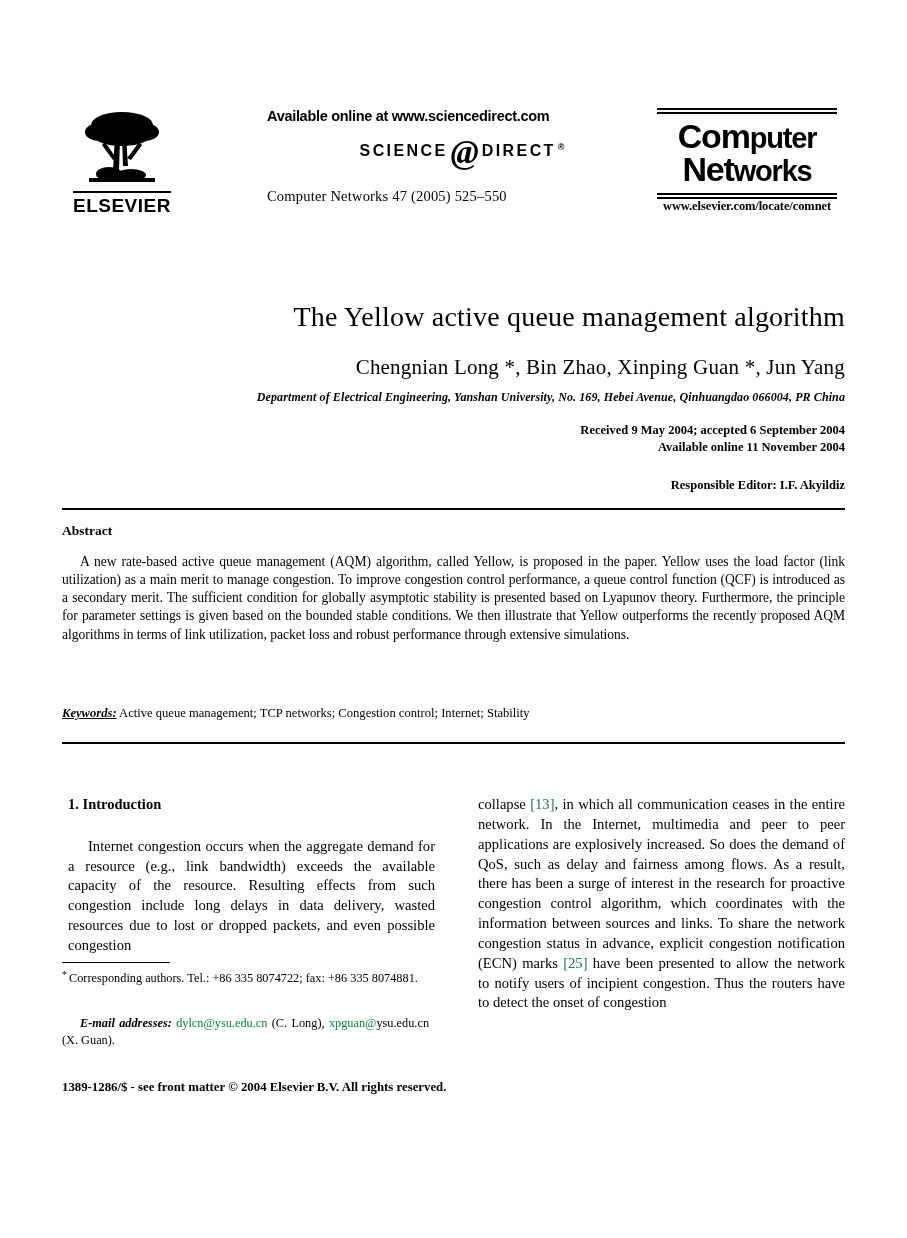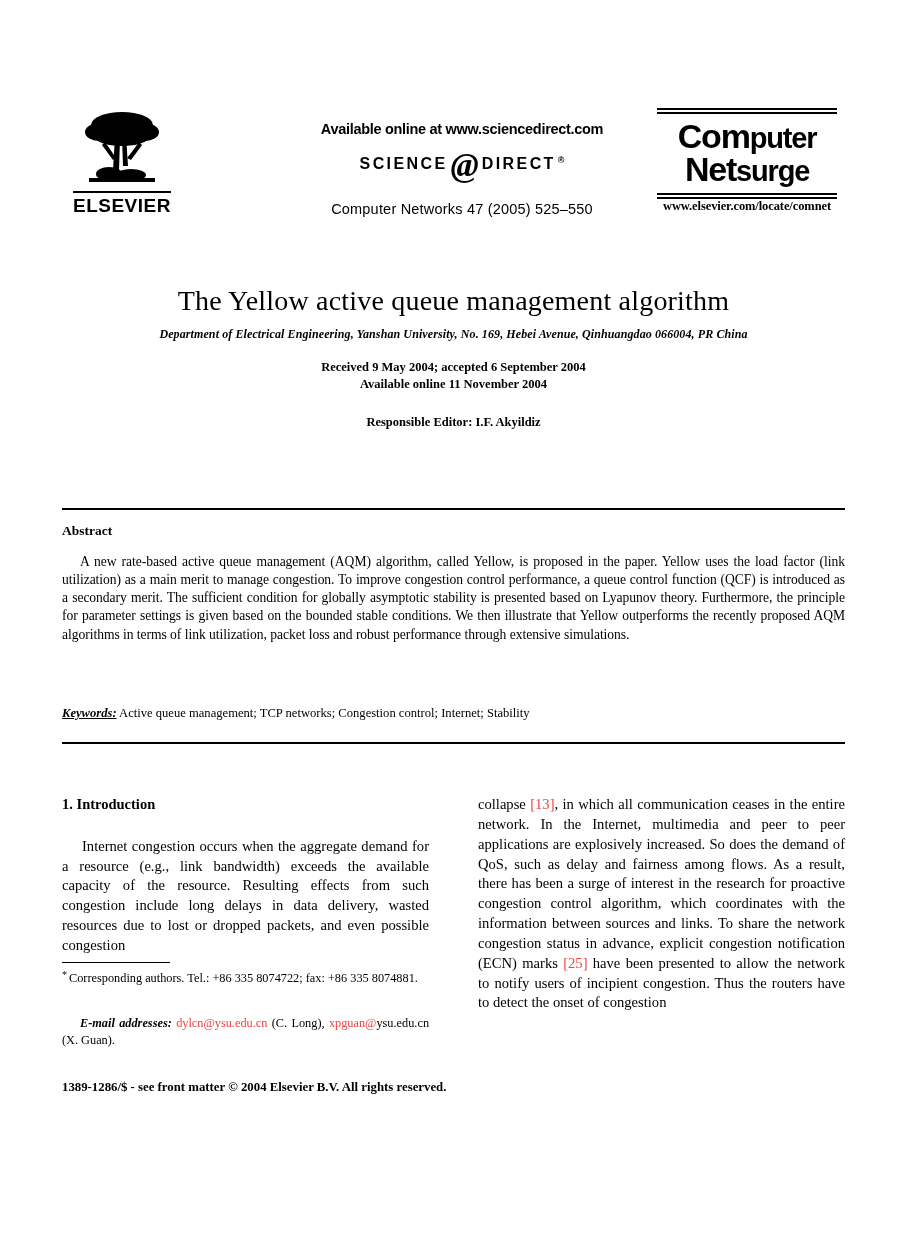--- a/index.html
+++ b/index.html
@@ -46,23 +46,23 @@
     letter-spacing: 0.5px;
     margin-top: 1px;
     border-top: 2px solid #000;
     border-bottom: 0;
     padding-top: 2px;
     display: inline-block;
   }
 
   .sd-block {
     position: absolute;
-    left: 205px; top: 13px;
+    left: 205px; top: 0;
     width: 390px;
-    text-align: center;
+    text-align: left;
   }
   .sd-available {
     font-family: "Liberation Sans", sans-serif;
     font-size: 14.5px;
     font-weight: bold;
     letter-spacing: -0.3px;
   }
   .sd-logo {
     margin-top: 13px;
     display: flex;
@@ -89,21 +89,21 @@
   }
   .sd-reg {
     font-size: 9px;
     font-family: "Liberation Sans", sans-serif;
     font-weight: bold;
     position: relative;
     top: -4px;
   }
   .sd-citation {
     margin-top: 24px;
-    font-family: Liberation Sans, sans-serif;
+    font-family: Liberation Serif, serif;
     font-size: 14.5px;
     letter-spacing: 0.2px;
   }
 
   .cn-block {
     position: absolute;
     right: 0; top: 0;
     width: 196px;
     text-align: center;
   }
@@ -131,23 +131,23 @@
   .cn-url {
     font-family: "Liberation Serif", serif;
     font-weight: bold;
     font-size: 12.5px;
     letter-spacing: -0.1px;
   }
 
   
   .title-block {
     position: absolute;
-    left: 62px; top: 285px;
+    left: 62px; top: 301px;
     width: 783px;
-    text-align: center;
+    text-align: right;
   }
   .paper-title {
     font-family: "Liberation Serif", serif;
     font-size: 28px;
     font-weight: normal;
     letter-spacing: 0.2px;
     margin: 0;
   }
   .authors {
     margin-top: 22px;
@@ -225,34 +225,34 @@
   
   .col {
     position: absolute;
     top: 795px;
     width: 367px;
     font-family: "Liberation Serif", serif;
     font-size: 14.6px;
     line-height: 1.36;
     text-align: justify;
   }
-  .col-left  { left: 62px; }
+  .col-left  { left: 68px; }
   .col-right { left: 478px; }
   .sec-head {
     font-weight: bold;
     font-size: 14.5px;
     margin: 0 0 22px 0;
   }
   .col p.body-p {
     margin: 0;
     text-indent: 20px;
   }
   .col-right p.body-p { text-indent: 0; }
   a.cite, a.mail {
-    color: #ef4444;
+    color: #15803d;
     text-decoration: none;
   }
 
   
   .footnotes {
     position: absolute;
     left: 62px; top: 962px;
     width: 367px;
     font-family: "Liberation Serif", serif;
     font-size: 12.3px;
@@ -313,28 +313,29 @@
         <span class="sd-at">@</span>
         <span class="sd-word">Direct</span>
         <span class="sd-reg">®</span>
       </div>
       <div class="sd-citation">Computer Networks 47 (2005) 525–550</div>
     </div>
 
     <div class="cn-block">
       <div class="cn-rule-top"></div>
       <div class="cn-line1"><span class="cn-big">C</span><span class="cn-big">om</span><span>puter</span></div>
-      <div class="cn-line2"><span class="cn-big">N</span><span class="cn-big">et</span><span>surge</span></div>
+      <div class="cn-line2"><span class="cn-big">N</span><span class="cn-big">et</span><span>works</span></div>
       <div class="cn-rule-bot"></div>
       <div class="cn-url">www.elsevier.com/locate/comnet</div>
     </div>
   </div>
 
   <div class="title-block">
     <h1 class="paper-title">The Yellow active queue management algorithm</h1>
+    <div class="authors">Chengnian Long *, Bin Zhao, Xinping Guan *, Jun Yang</div>
     <div class="affiliation">Department of Electrical Engineering, Yanshan University, No. 169, Hebei Avenue, Qinhuangdao 066004, PR China</div>
     <div class="dates">
       <div>Received 9 May 2004; accepted 6 September 2004</div>
       <div>Available online 11 November 2004</div>
     </div>
     <div class="editor">Responsible Editor: I.F. Akyildiz</div>
   </div>
 
   <div class="rule rule-abs-top"></div>
 

